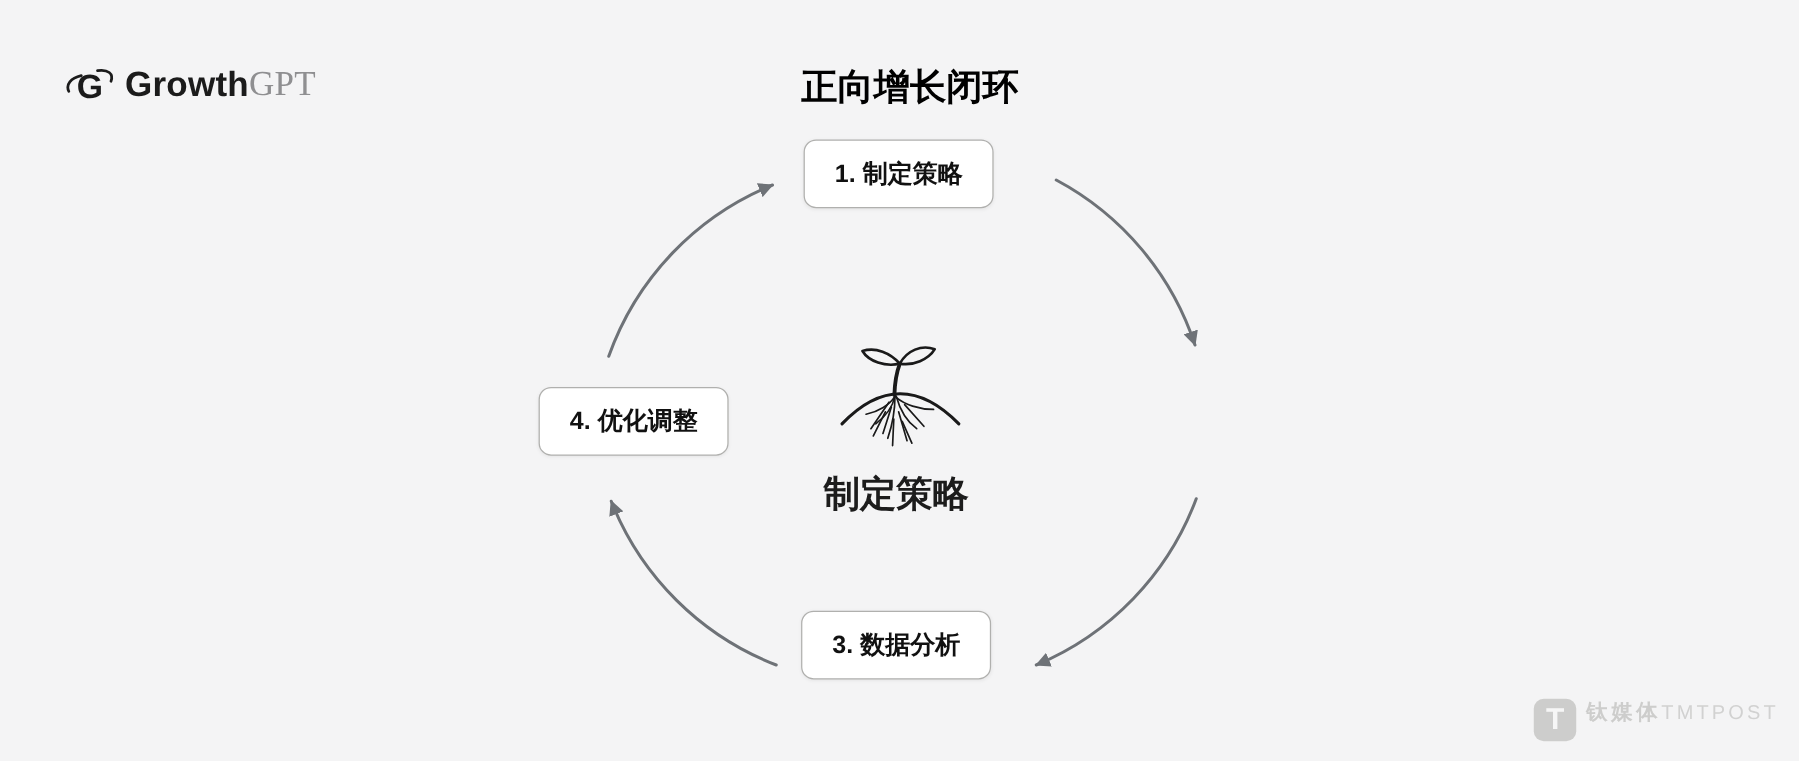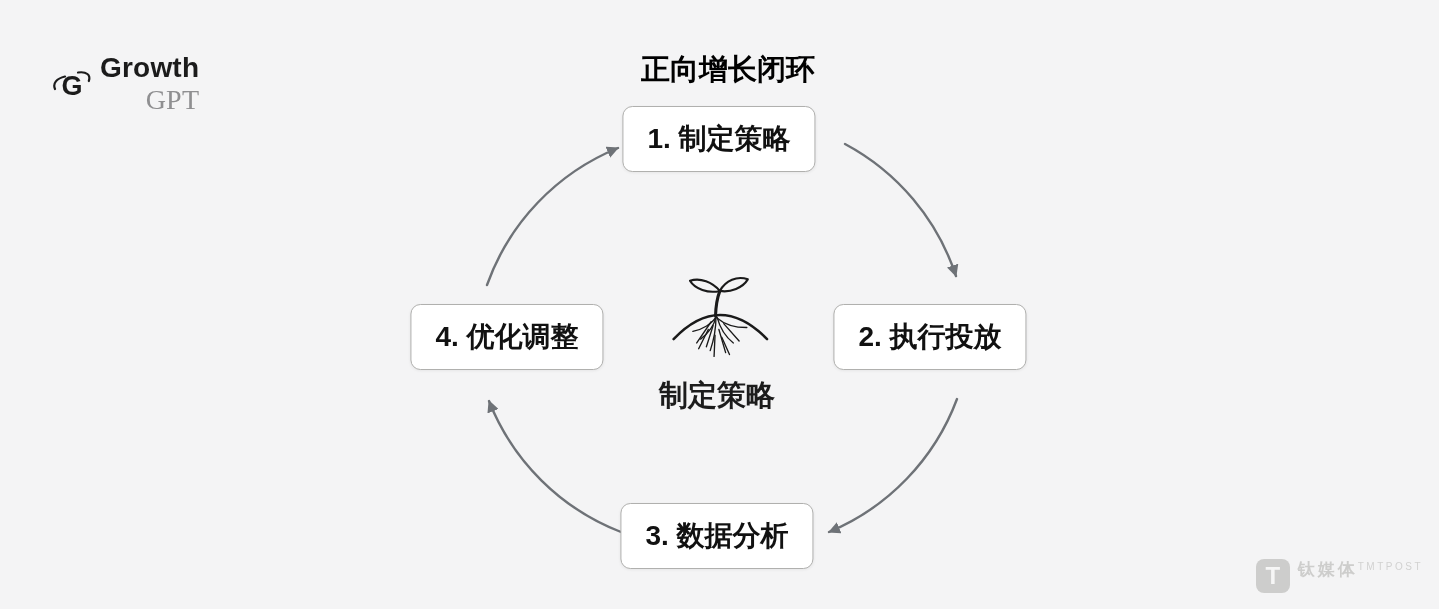--- a/index.html
+++ b/index.html
@@ -20,46 +20,46 @@
     overflow:hidden;
   }
   .canvas{position:relative;width:1439px;height:609px;background:var(--bg);}
 
   
   .logo{
     position:absolute;left:52px;top:52px;
     display:flex;align-items:center;gap:8px;
   }
   .logo svg{display:block;}
-  .brand{font-size:28px;letter-spacing:.2px;display:flex;align-items:flex-end;flex-direction:column;}
+  .brand{font-size:28px;letter-spacing:.2px;display:flex;align-items:flex-end;}
   .brand-primary{font-weight:700;color:var(--ink);}
   .brand-secondary{font-weight:400;color:var(--brand-secondary);font-family:Liberation Serif, serif;}
   .page-title{
     position:absolute;left:728px;top:50px;transform:translateX(-50%);
     font-size:29px;font-weight:700;color:#000000;white-space:nowrap;
   }
 
   
   .arrows{position:absolute;inset:0;width:1439px;height:609px;pointer-events:none;}
   .arrows path.arc{fill:none;stroke:var(--arrow);stroke-width:2.4;stroke-linecap:round;}
 
   
   .step{
     position:absolute;transform:translate(-50%,-50%);
     background:var(--box-fill);
     border:1.5px solid var(--box-border);
     border-radius:10px;
     padding:13px 24px;
-    font-size:28px;font-weight:600;color:#111;
+    font-size:20px;font-weight:600;color:#111;
     white-space:nowrap;
     box-shadow:0 1px 3px rgba(0,0,0,.06);
   }
   .step-1{left:719px;top:139px;}
   .step-2{left:930px;top:337px;}
-  .step-3{left:717px;top:536px;}
+  .step-3{left:717px;top:516px;}
   .step-4{left:507px;top:337px;}
 
   
   .center-figure{position:absolute;left:657px;top:262px;width:118px;height:106px;}
   .center-figure svg{display:block;width:118px;height:106px;}
   .sprout-stroke{fill:none;stroke:#1a1a1a;stroke-linecap:round;stroke-linejoin:round;}
   .leaf{fill:var(--bg);stroke:#1a1a1a;stroke-width:2.2;stroke-linejoin:round;}
   .center-caption{
     position:absolute;left:717px;top:396px;transform:translate(-50%,-50%);
     font-size:29px;font-weight:700;color:#1c1c1c;white-space:nowrap;
@@ -72,21 +72,21 @@
     opacity:.85;
   }
   .wm-badge{
     width:34px;height:34px;border-radius:8px;
     background:var(--watermark);color:#f7f7f7;
     display:flex;align-items:center;justify-content:center;
     font-size:24px;font-weight:800;line-height:1;
   }
   .wm-text{display:flex;justify-content:center;padding-top:1px;}
   .wm-name{font-size:17px;font-weight:700;color:var(--watermark);letter-spacing:3px;line-height:1.2;}
-  .wm-sub{font-size:10px;font-weight:400;color:#cccccb;letter-spacing:2.5px;line-height:1.4;}
+  .wm-sub{font-size:16px;font-weight:400;color:#cccccb;letter-spacing:2.5px;line-height:1.4;}
 </style>
 </head>
 <body>
 
 <div class="canvas">
 
   <div class="logo">
     <svg width="40" height="32" viewBox="0 0 40 32" aria-hidden="true">
       <text x="20" y="26.5" text-anchor="middle" font-family="Liberation Sans, DejaVu Sans, sans-serif" font-size="27" font-weight="700" fill="#1b1b1b">G</text>
       <path d="M3 21 C 0.5 15.5, 4.5 10.5, 13 8.5" fill="none" stroke="#1b1b1b" stroke-width="2.2" stroke-linecap="round"></path>
@@ -106,21 +106,20 @@
         <path d="M0 0 L12 6 L0 12 Z" fill="#6e7277"></path>
       </marker>
     </defs>
     <path class="arc" d="M 487 285 A 232 232 0 0 1 618 148" marker-end="url(#ah)"></path>
     <path class="arc" d="M 845 144 A 232 232 0 0 1 956 276" marker-end="url(#ah)"></path>
     <path class="arc" d="M 957 399 A 232 232 0 0 1 829 532" marker-end="url(#ah)"></path>
     <path class="arc" d="M 621 532 A 232 232 0 0 1 489 401" marker-end="url(#ah)"></path>
   </svg>
 
   <div class="step step-1">1. 制定策略</div>
-  <div class="step step-2">2. 执行投放</div>
   <div class="step step-3">3. 数据分析</div>
   <div class="step step-4">4. 优化调整</div>
 
   <div class="center-figure">
     <svg viewBox="0 0 120 110" aria-hidden="true">
 
       <path class="leaf" d="M64 30 C 56 21, 44 16, 33 19.5 C 38 28, 52 33, 64 30 Z"></path>
       <path class="leaf" d="M64 30 C 70 19, 82 14, 93 18 C 88 26.5, 75 32, 64 30 Z"></path>
 
       <path class="sprout-stroke" d="M64 30 C 61 38, 59.8 46, 59.5 56" stroke-width="3.2"></path>

